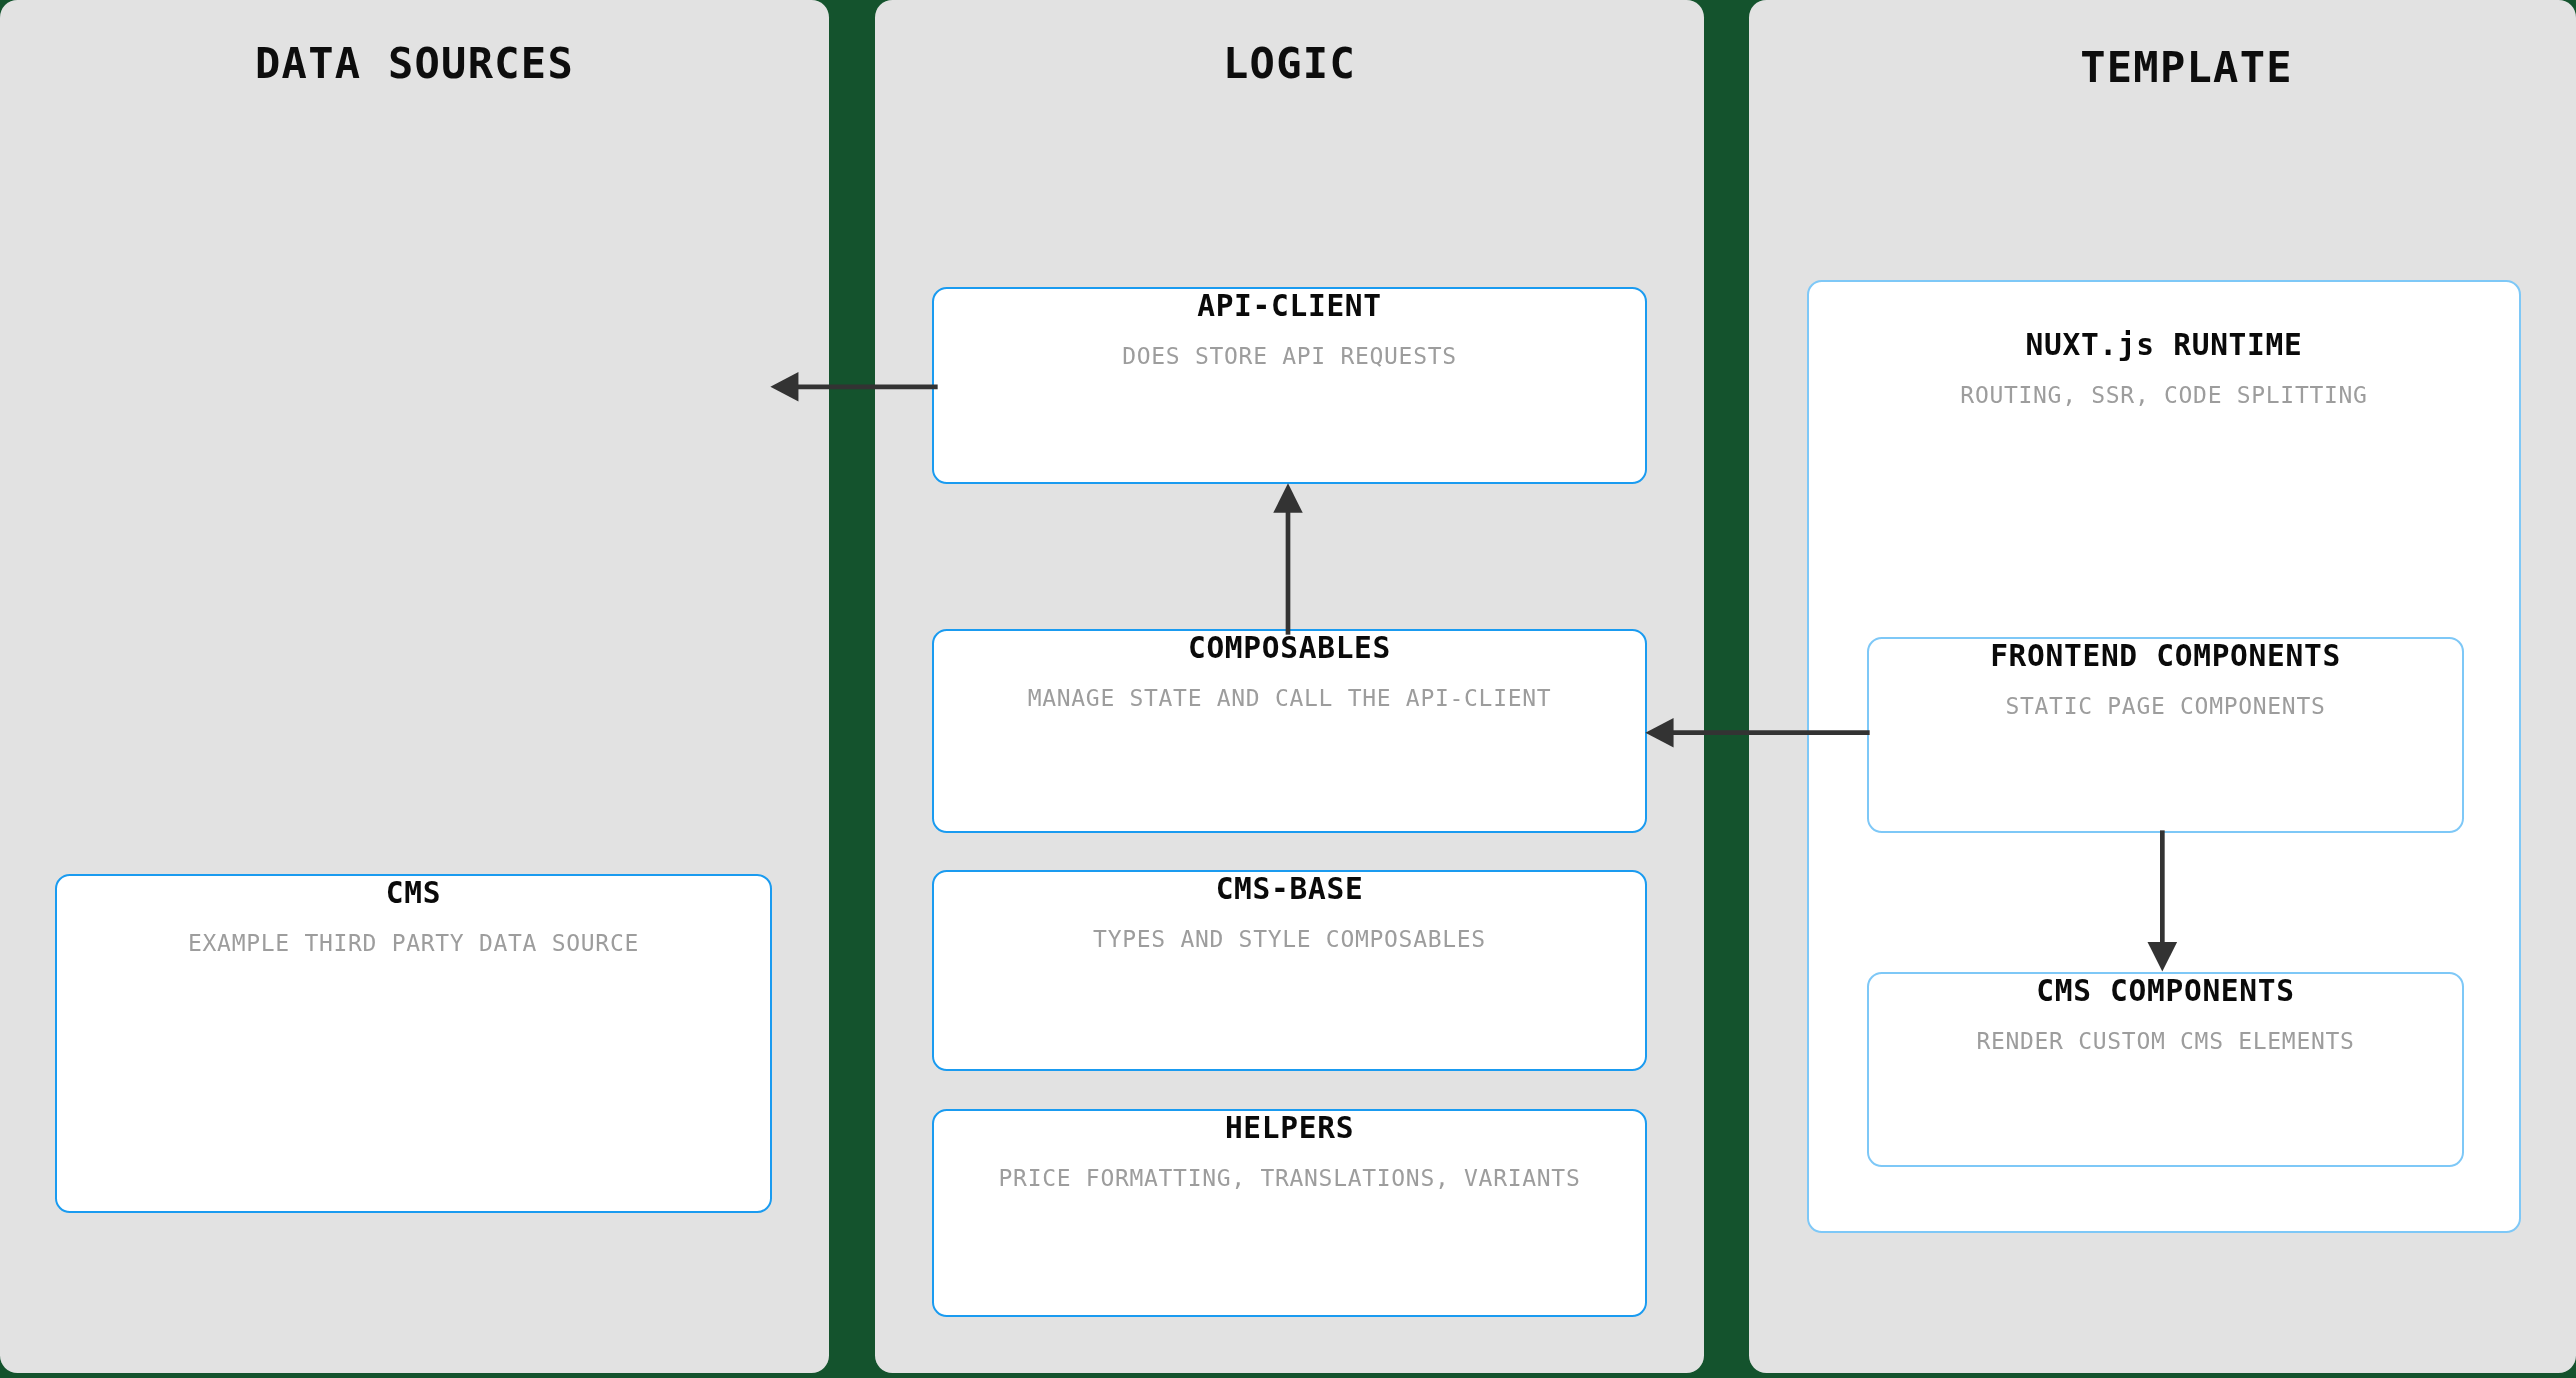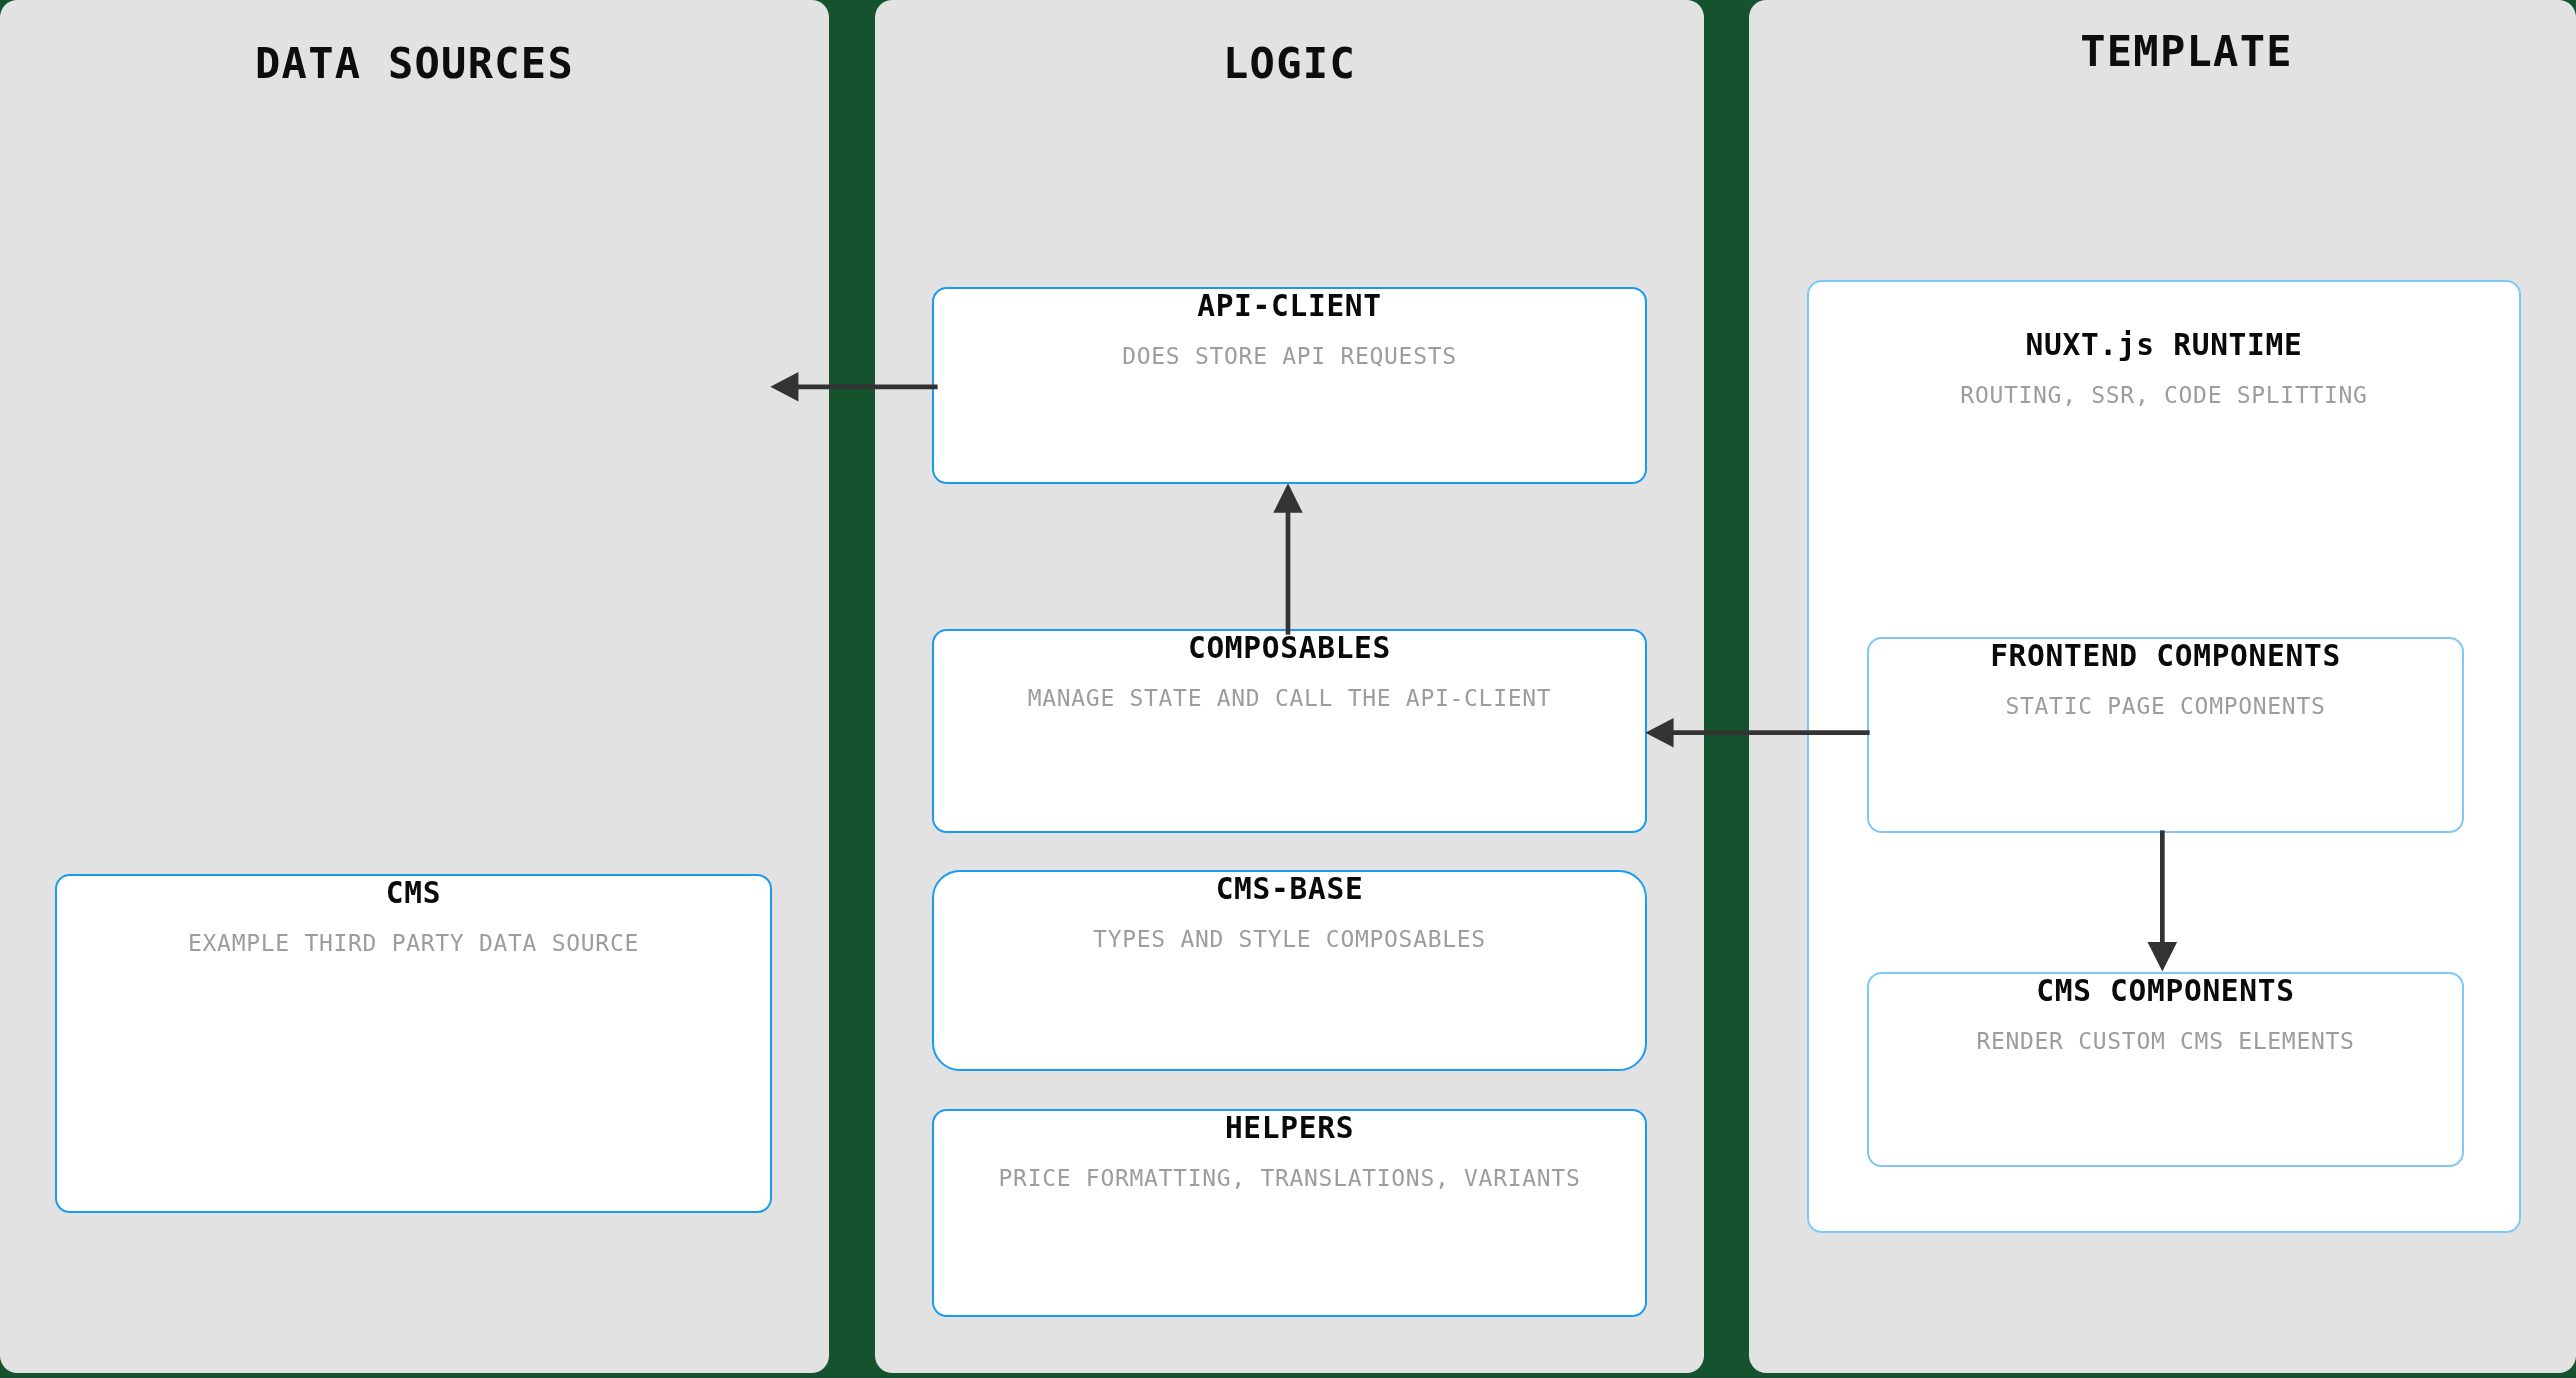--- a/index.html
+++ b/index.html
@@ -82,21 +82,21 @@
     align-items: center;
   }
 
   
   #node-shopware-store { left: 55px;  top: 283px;  width: 717px; height: 342px; }
   #node-cms            { left: 55px;  top: 874px; width: 717px; height: 339px; }
 
   
   #node-api-client   { left: 932px; top: 287px;  width: 715px; height: 197px; }
   #node-composables  { left: 932px; top: 629px;  width: 715px; height: 204px; }
-  #node-cms-base     { left: 932px; top: 870px; width: 715px; height: 201px; border-radius: 28px; }
+  #node-cms-base     { left: 932px; top: 870px; width: 715px; height: 201px; }
   #node-helpers      { left: 932px; top: 1109px; width: 715px; height: 208px; }
 
   
   #node-nuxt-runtime   { left: 1807px; top: 280px;  width: 714px; height: 953px; padding-top: 46px; }
   #node-frontend-comps { left: 1867px; top: 637px;  width: 597px;  height: 196px; }
   #node-cms-comps      { left: 1867px; top: 972px; width: 597px;  height: 195px; }
 
   
   .arrow-svg {
     position: absolute;
@@ -119,21 +119,21 @@
 
   <div class="panel" id="panel-data-sources">
     <div class="panel-title" style="top: 39px;">DATA SOURCES</div>
   </div>
 
   <div class="panel" id="panel-logic">
     <div class="panel-title" style="top: 39px;">LOGIC</div>
   </div>
 
   <div class="panel" id="panel-template">
-    <div class="panel-title" style="top: 27px; margin-left: 48px;">TEMPLATE</div>
+    <div class="panel-title" style="top: 43px; margin-left: 48px;">TEMPLATE</div>
   </div>
 
 
   <div class="node" id="node-cms">
     <div class="n-title">CMS</div>
     <div class="n-sub">EXAMPLE THIRD PARTY DATA SOURCE</div>
   </div>
 
   <div class="node" id="node-api-client">
     <div class="n-title">API-CLIENT</div>

